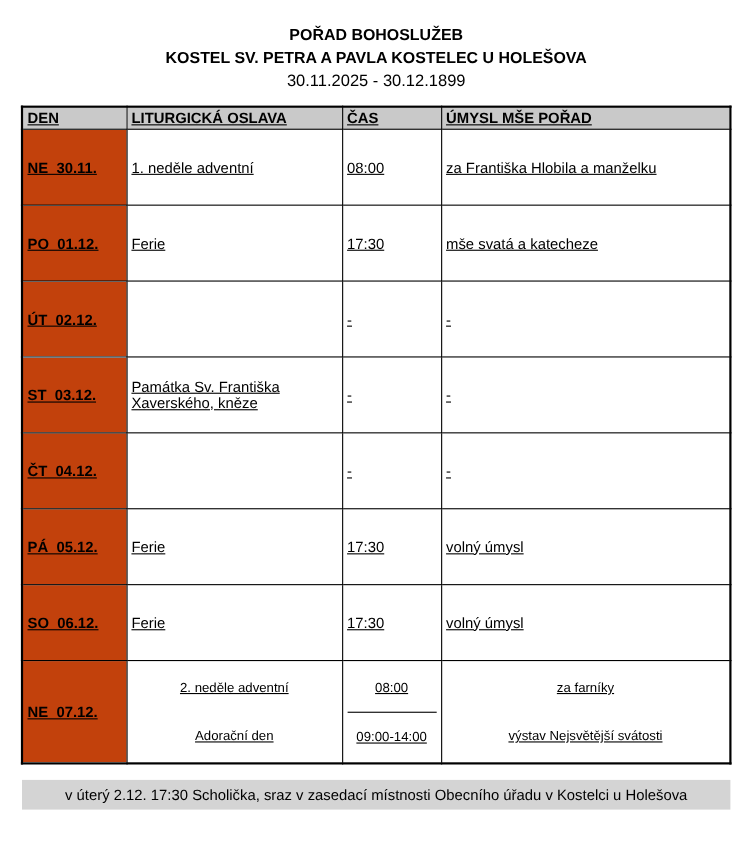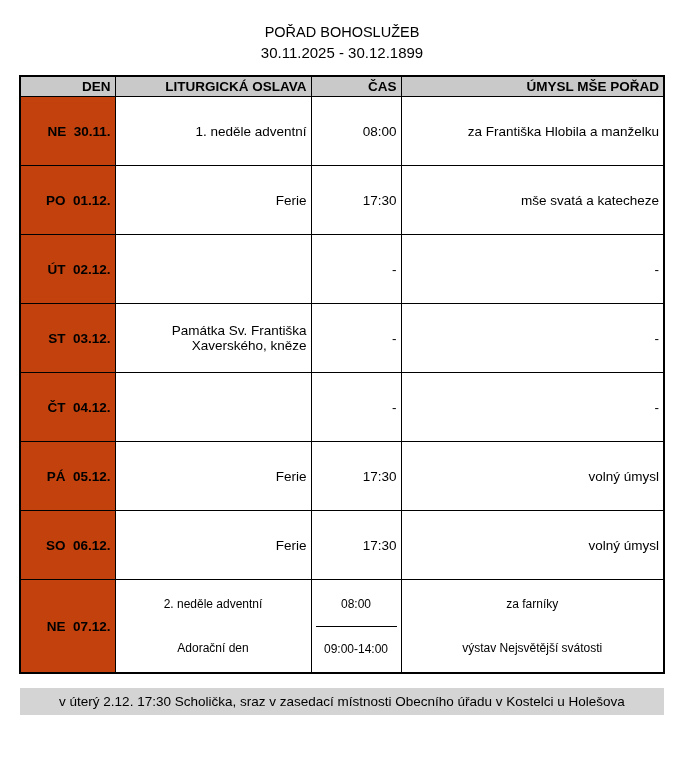--- a/index.html
+++ b/index.html
@@ -10,42 +10,43 @@
     height: 768px;
     background: #ffffff;
     color: #000000;
     font-family: "Liberation Sans", sans-serif;
   }
   .titles {
     text-align: center;
     padding-top: 22px;
   }
   .title-main, .title-sub {
-    font-weight: normal;
+    font-weight: bold;
     font-size: 14.5px;
     line-height: 21px;
   }
   .title-dates {
     font-size: 15px;
     line-height: 20px;
   }
   table.schedule {
     border-collapse: collapse;
     table-layout: fixed;
     width: 644px;
     margin: 12px auto 0 auto;
     border: 2px solid #000;
   }
   table.schedule th, table.schedule td {
     border: 1px solid #000;
     font-size: 13.5px;
-    text-align: right;
+    text-align: left;
     vertical-align: middle;
     padding: 2px 4px;
     overflow: hidden;
+    text-decoration: underline;
   }
   table.schedule th {
     background: #c9c9c9;
     height: 20px;
     font-weight: bold;
   }
   tr.row { height: 69px; }
   tr.lastrow { height: 90px; }
   td.day {
     background: #c2410c;
@@ -73,20 +74,21 @@
     line-height: 19px;
     padding: 4px 6px;
     text-align: center;
   }
 </style>
 </head>
 <body>
 
 <div class="titles">
   <div class="title-main">POŘAD BOHOSLUŽEB</div>
+  <div class="title-sub">KOSTEL SV. PETRA A PAVLA KOSTELEC U HOLEŠOVA</div>
   <div class="title-dates">30.11.2025 - 30.12.1899</div>
 </div>
 
 <table class="schedule">
   <colgroup>
     <col style="width:95px">
     <col style="width:196px">
     <col style="width:90px">
     <col style="width:263px">
   </colgroup>

